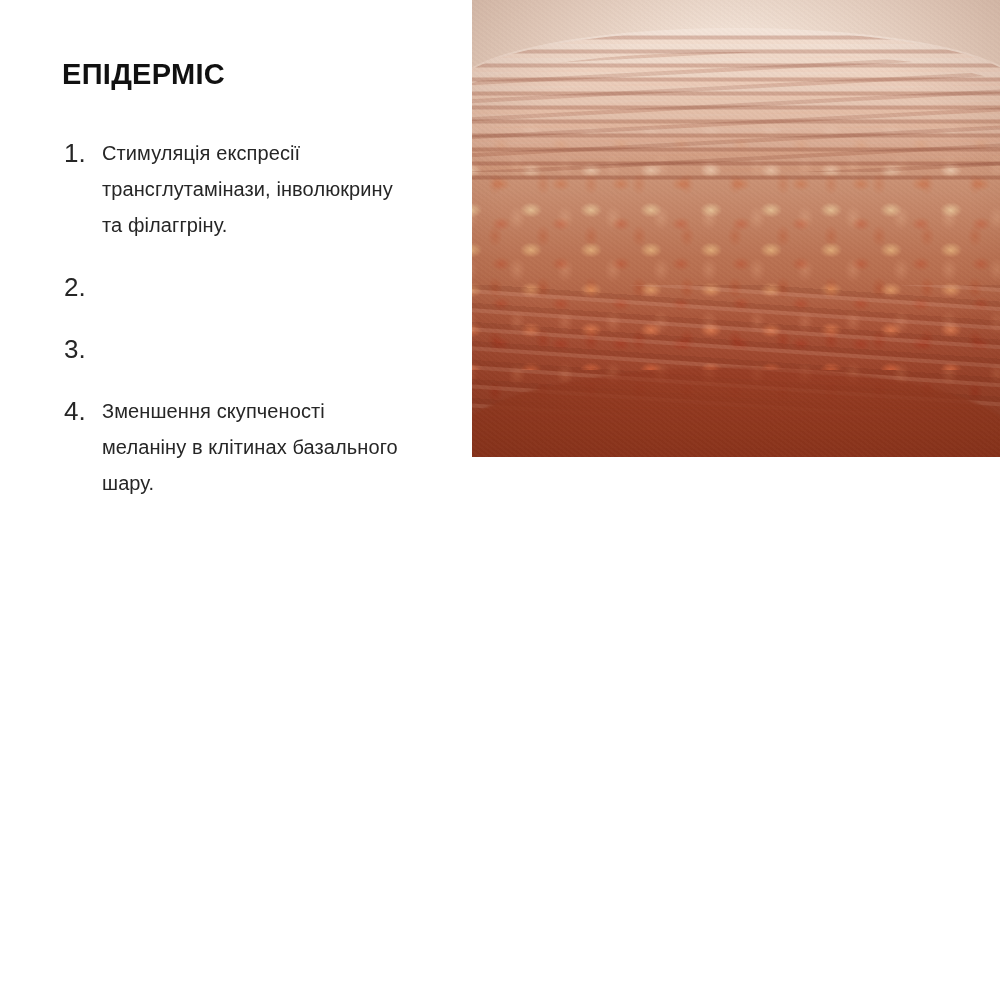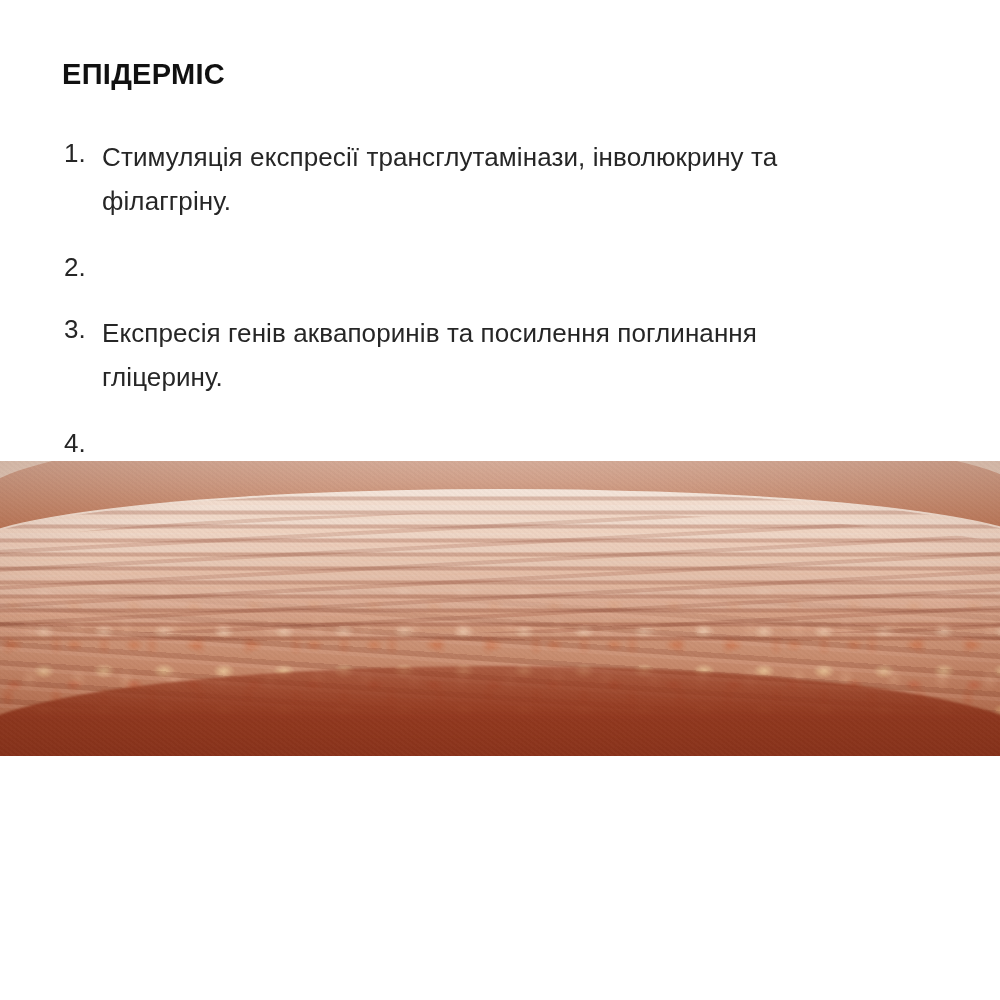--- a/index.html
+++ b/index.html
@@ -10,25 +10,25 @@
     width: 1000px;
     height: 1000px;
     background: #ffffff;
     font-family: "Liberation Sans", "DejaVu Sans", sans-serif;
     overflow: hidden;
     position: relative;
   }
 
   .slide {
     width: 1000px;
-    height: 756px;
+    height: 916px;
     position: relative;
     background: #ffffff;
     display: flex;
-    flex-direction: column;
+    flex-direction: row;
   }
 
   
   .text-panel {
     height: 543px;
     box-sizing: border-box;
     padding: 60px 60px 0 60px;
     background: #ffffff;
     position: relative;
   }
@@ -63,22 +63,22 @@
     line-height: 36px;
     font-weight: normal;
     color: #262626;
     text-align: left;
     padding-left: 4px;
     box-sizing: border-box;
   }
 
   .item-text {
     flex: 1 1 auto;
-    font-size: 26px;
-    line-height: 44px;
+    font-size: 20px;
+    line-height: 36px;
     font-weight: normal;
     color: #262626;
     max-width: 710px;
     letter-spacing: 0.1px;
   }
 
   
   .illustration {
     position: relative;
     width: 1000px;
@@ -279,25 +279,25 @@
         <span class="item-number">1.</span>
         <span class="item-text">Стимуляція експресії трансглутамінази, інволюкрину та філаггріну.</span>
       </li>
 
       <li class="list-item">
         <span class="item-number">2.</span>
       </li>
 
       <li class="list-item">
         <span class="item-number">3.</span>
-        <span class="item-text">Експресія генів аквапоринів та посилення поглинання гліцерину.</span>
       </li>
 
       <li class="list-item">
         <span class="item-number">4.</span>
+        <span class="item-text">Зменшення скупченості меланіну в клітинах базального шару.</span>
       </li>
 
     </ol>
   </div>
 
   <div class="illustration">
     <div class="bg-sky"></div>
     <div class="tissue-base"></div>
     <div class="tissue-mid"></div>
     <div class="cell-layer"></div>

